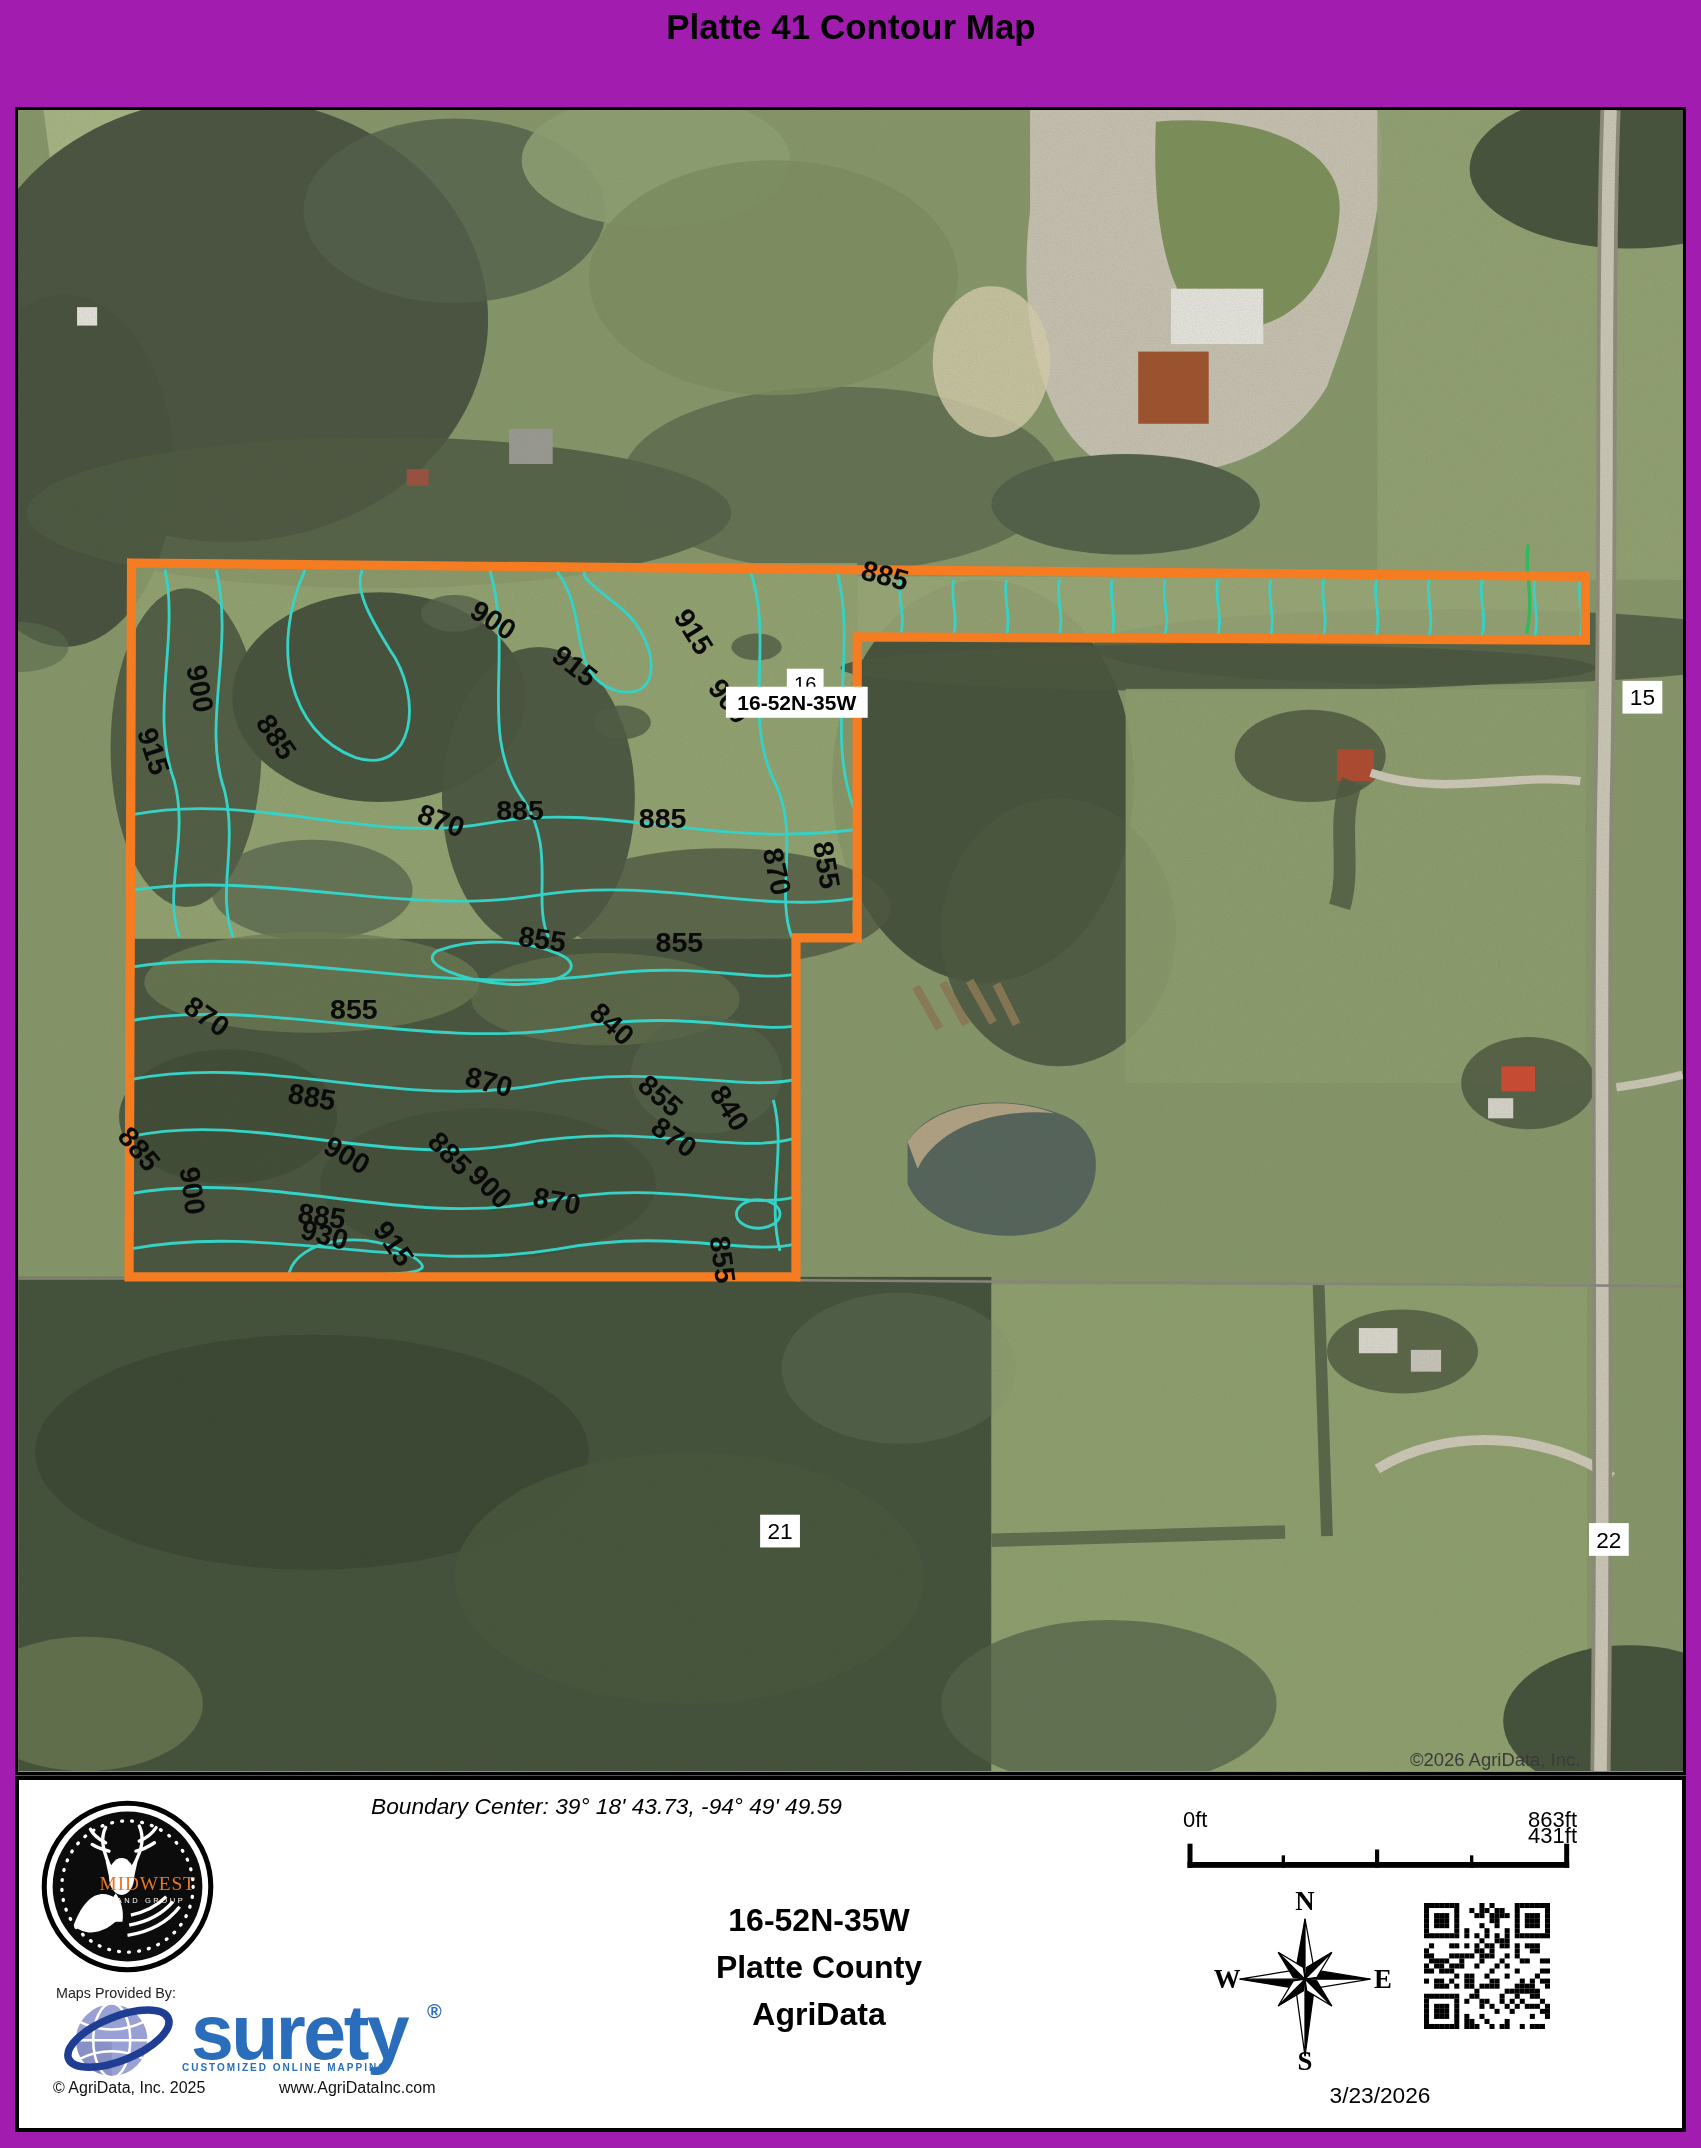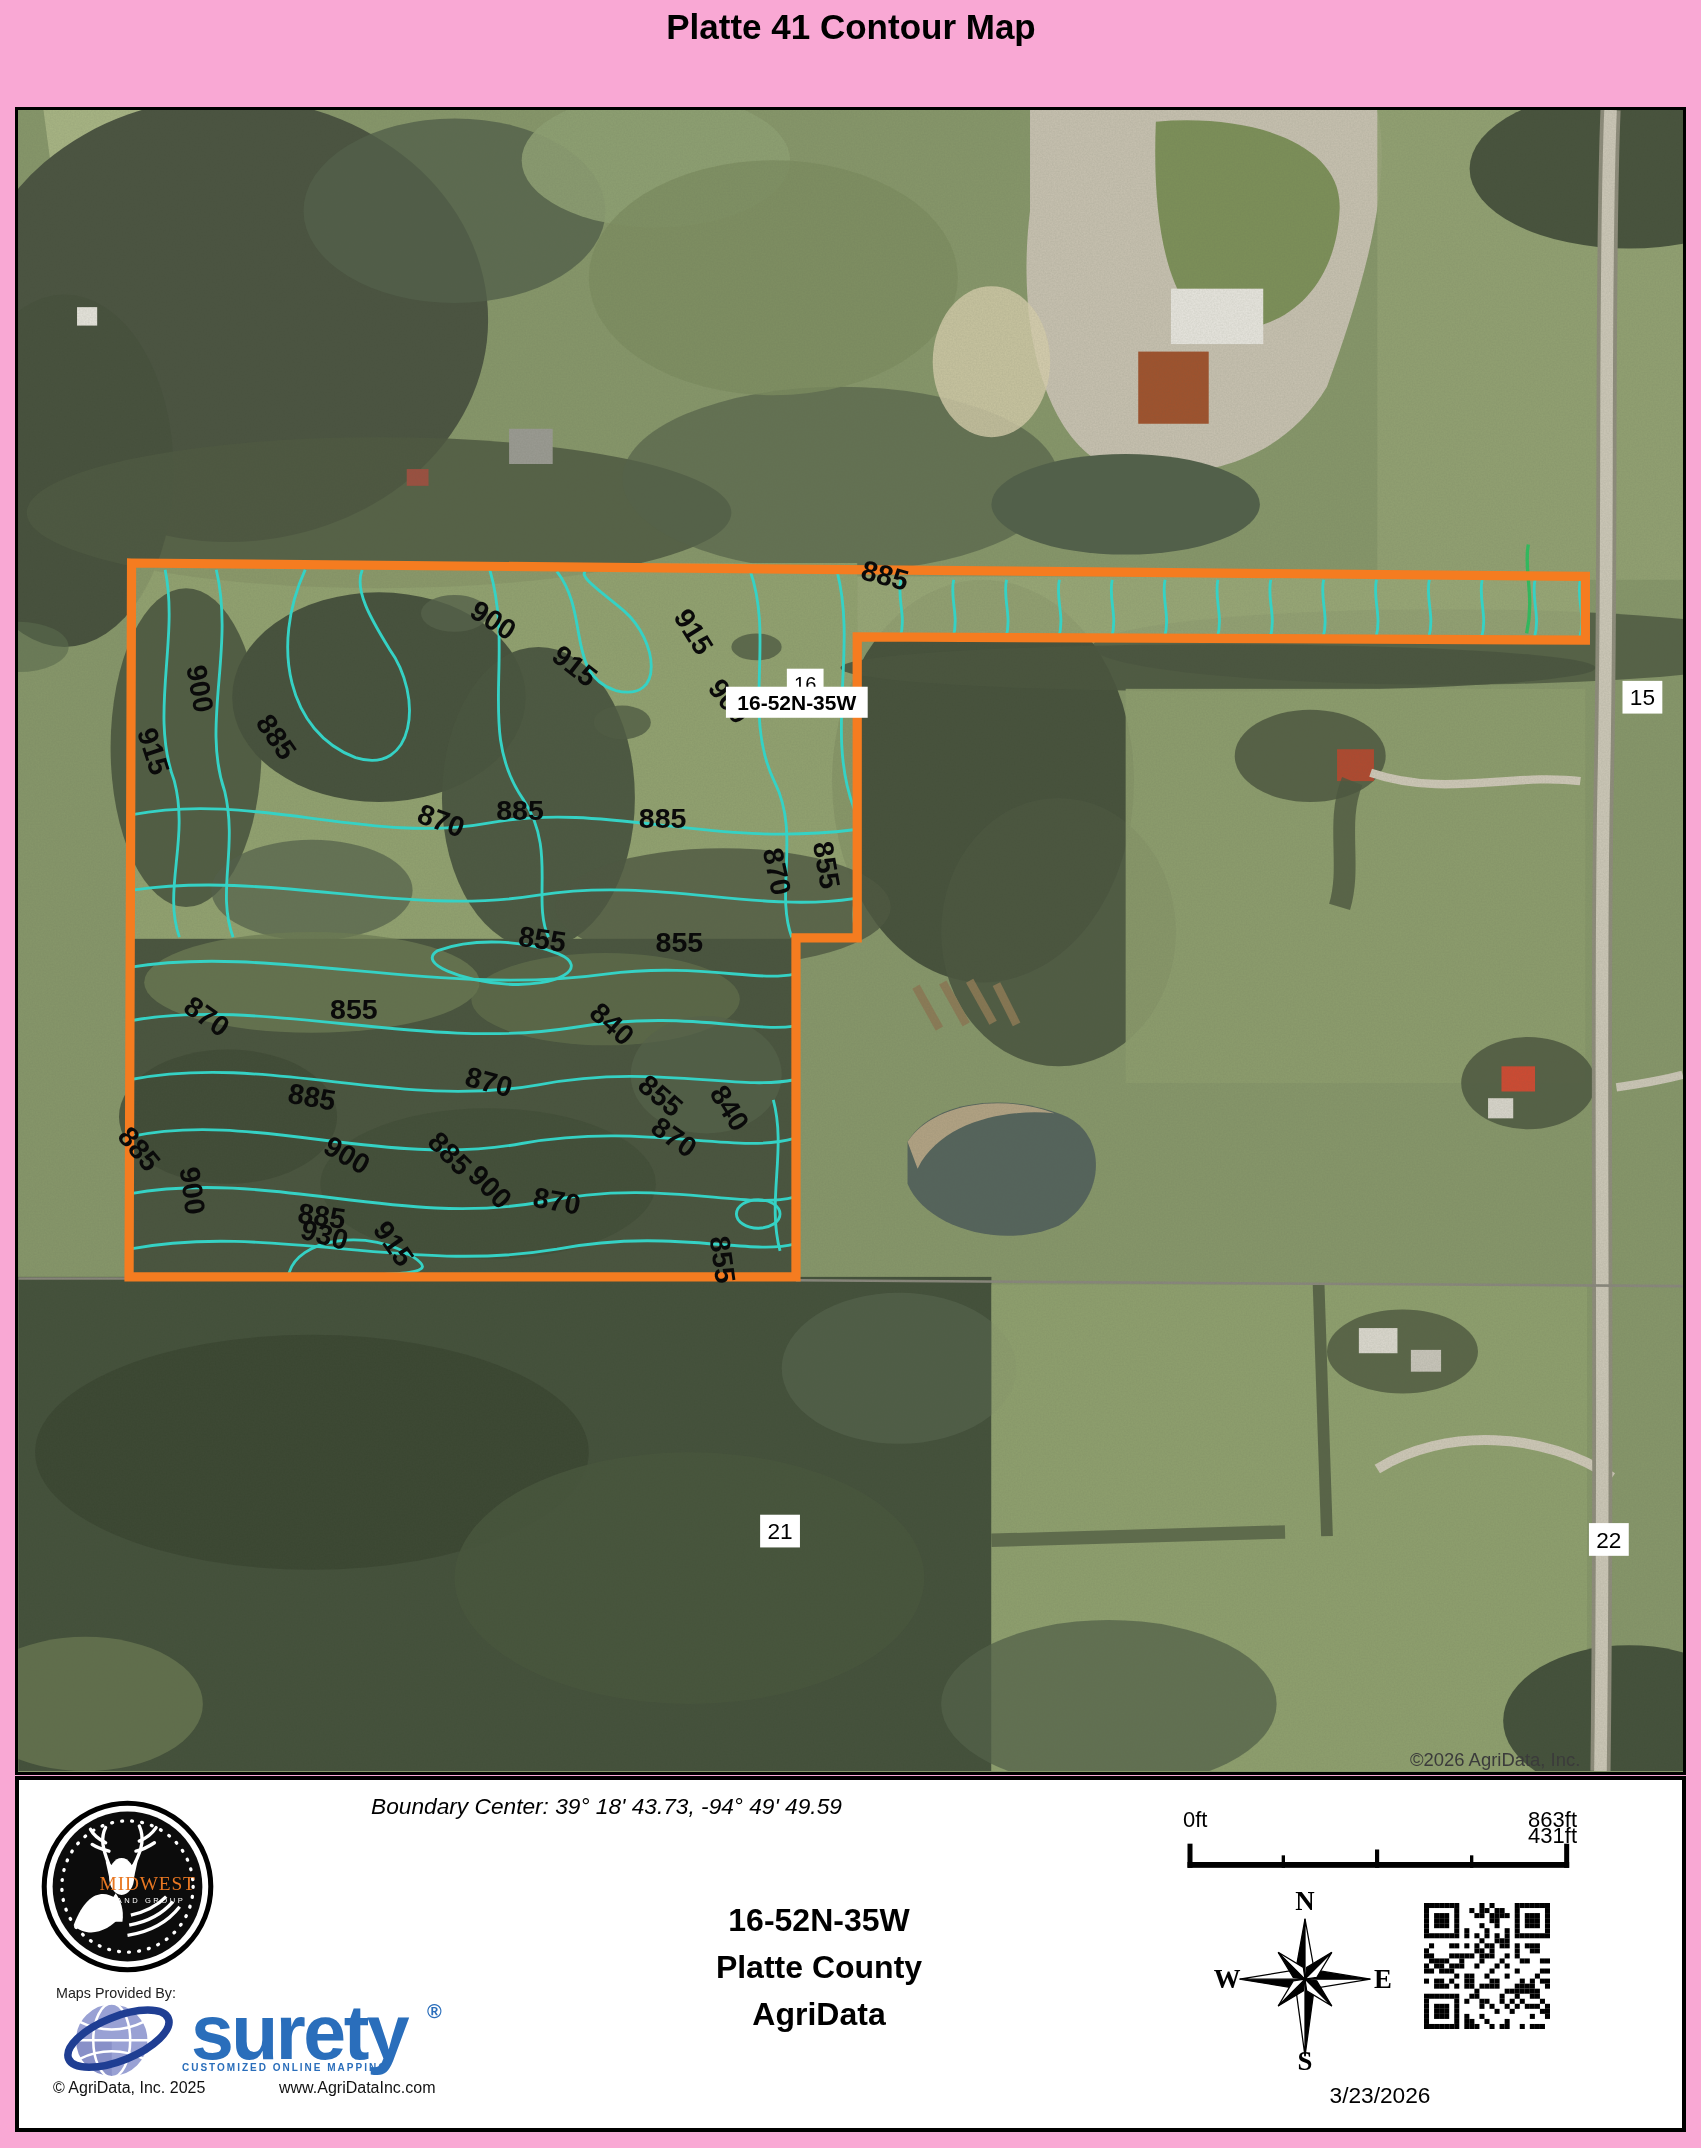--- a/index.html
+++ b/index.html
@@ -1,16 +1,16 @@
 <!DOCTYPE html>
 <html style="font-size:13.4px"><head>
 <meta charset="utf-8">
 <style>
   html,body{margin:0;padding:0;background:#ffffff;}
-  .page{position:relative;width:1702px;height:2148px;background:#f9a8d4;font-family:"Liberation Sans",sans-serif;overflow:hidden;}
+  .page{position:relative;width:1702px;height:2148px;background:#a21caf;font-family:"Liberation Sans",sans-serif;overflow:hidden;}
   .title{position:absolute;top:6.7px;left:0;width:100%;text-align:center;font-size:35px;font-weight:bold;color:#000;}
   .map-frame{position:absolute;left:15px;top:107px;width:1671px;height:1668px;border:3.4px solid #000;box-sizing:border-box;background:#87976a;}
   .map-frame svg{display:block;}
   .footer{position:absolute;left:15px;top:1776px;width:1671px;height:356px;border:4.2px solid #000;box-sizing:border-box;background:#fff;}
   .abs{position:absolute;}
   .bcenter{top:13px;left:0;width:1175px;text-align:center;font-size:22.7px;color:#000;font-style:italic;}
   .trs-block{top:117px;left:590px;width:420px;text-align:center;font-weight:bold;font-size:32px;line-height:47px;color:#000;}
   .scale-labels{top:27px;left:1164px;width:394px;height:25px;font-size:22px;color:#000;}
   .scale-labels .s0{position:absolute;left:0;top:0;}
   .scale-labels .s1{position:absolute;left:0;top:16px;width:100%;text-align:right;}

